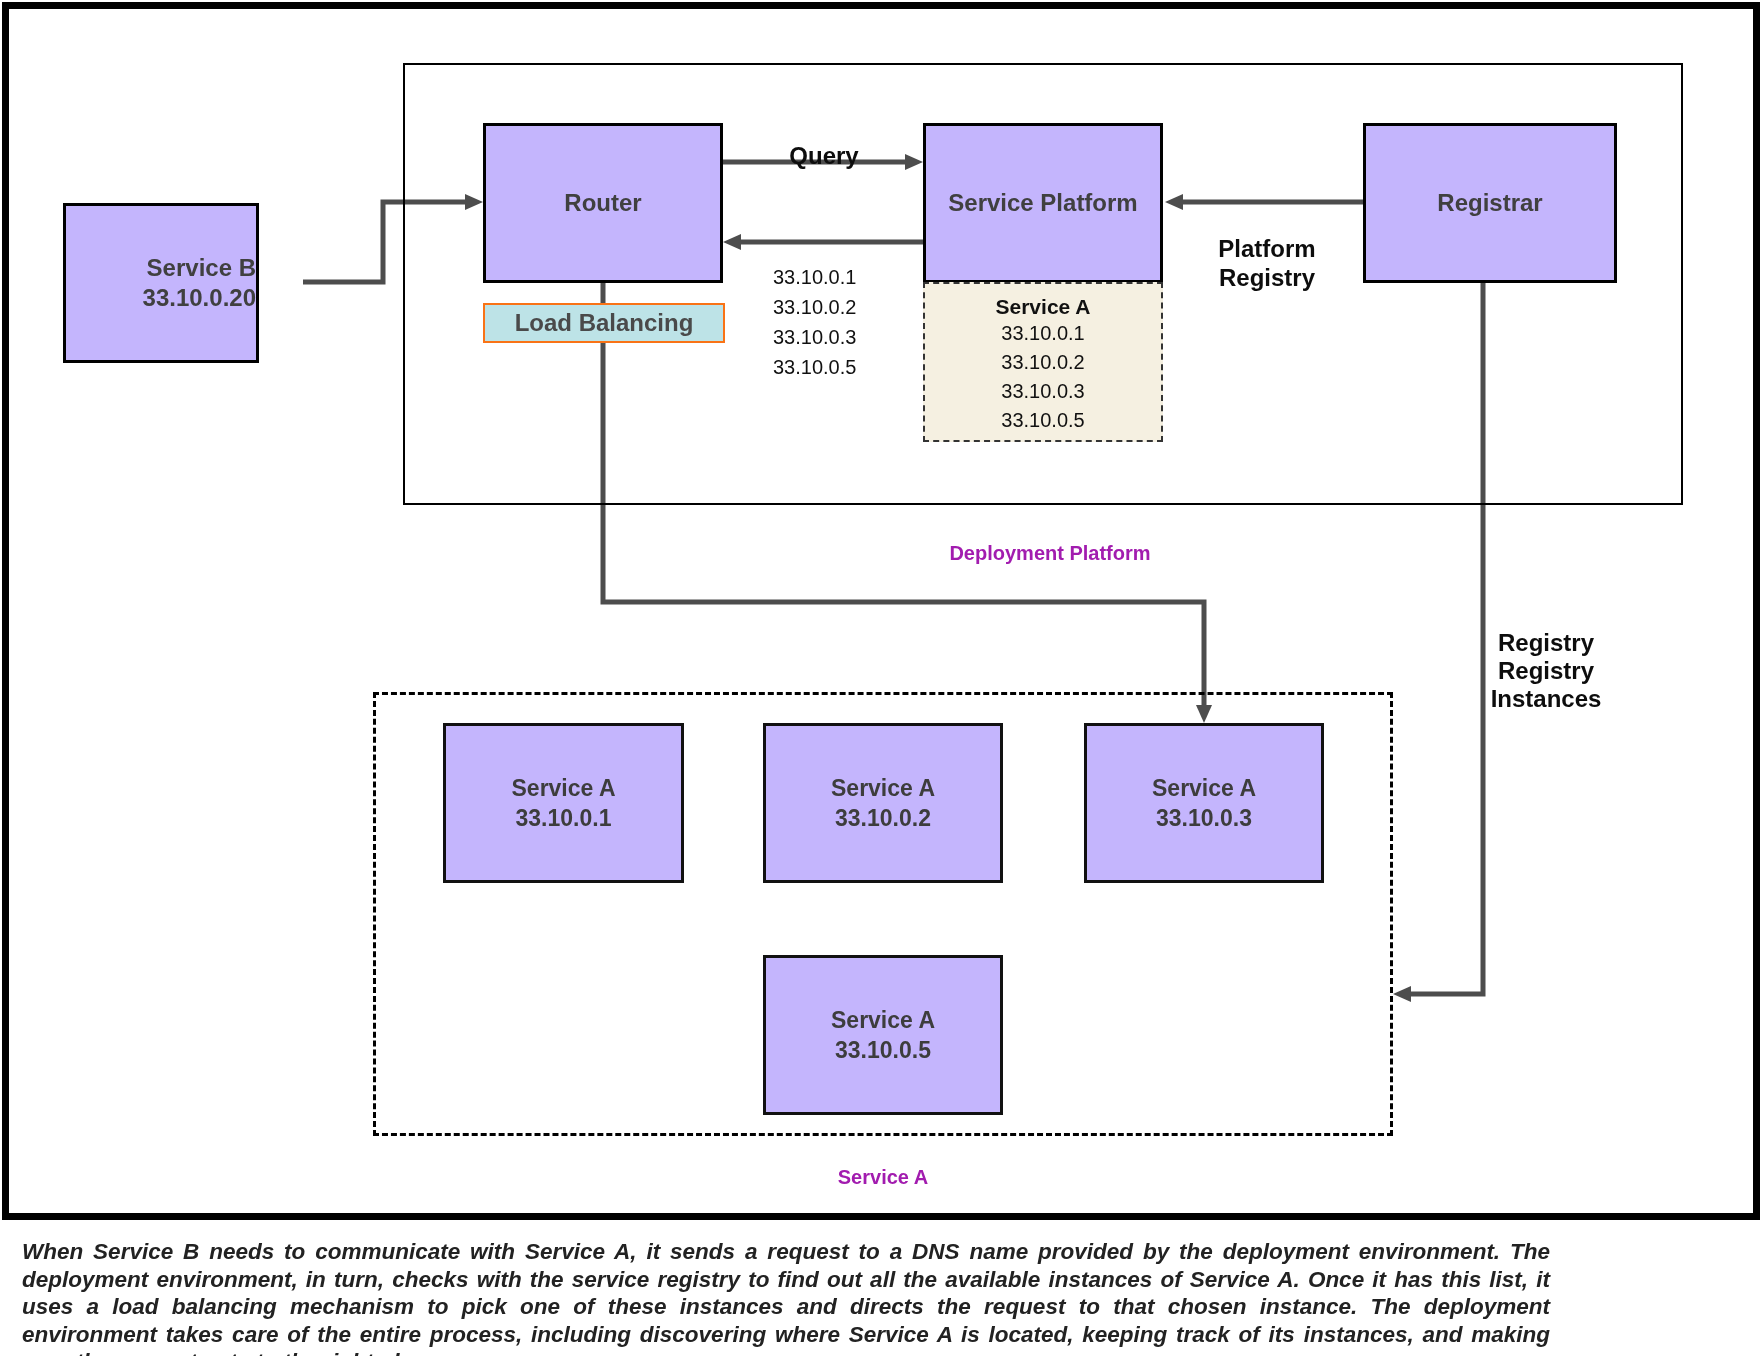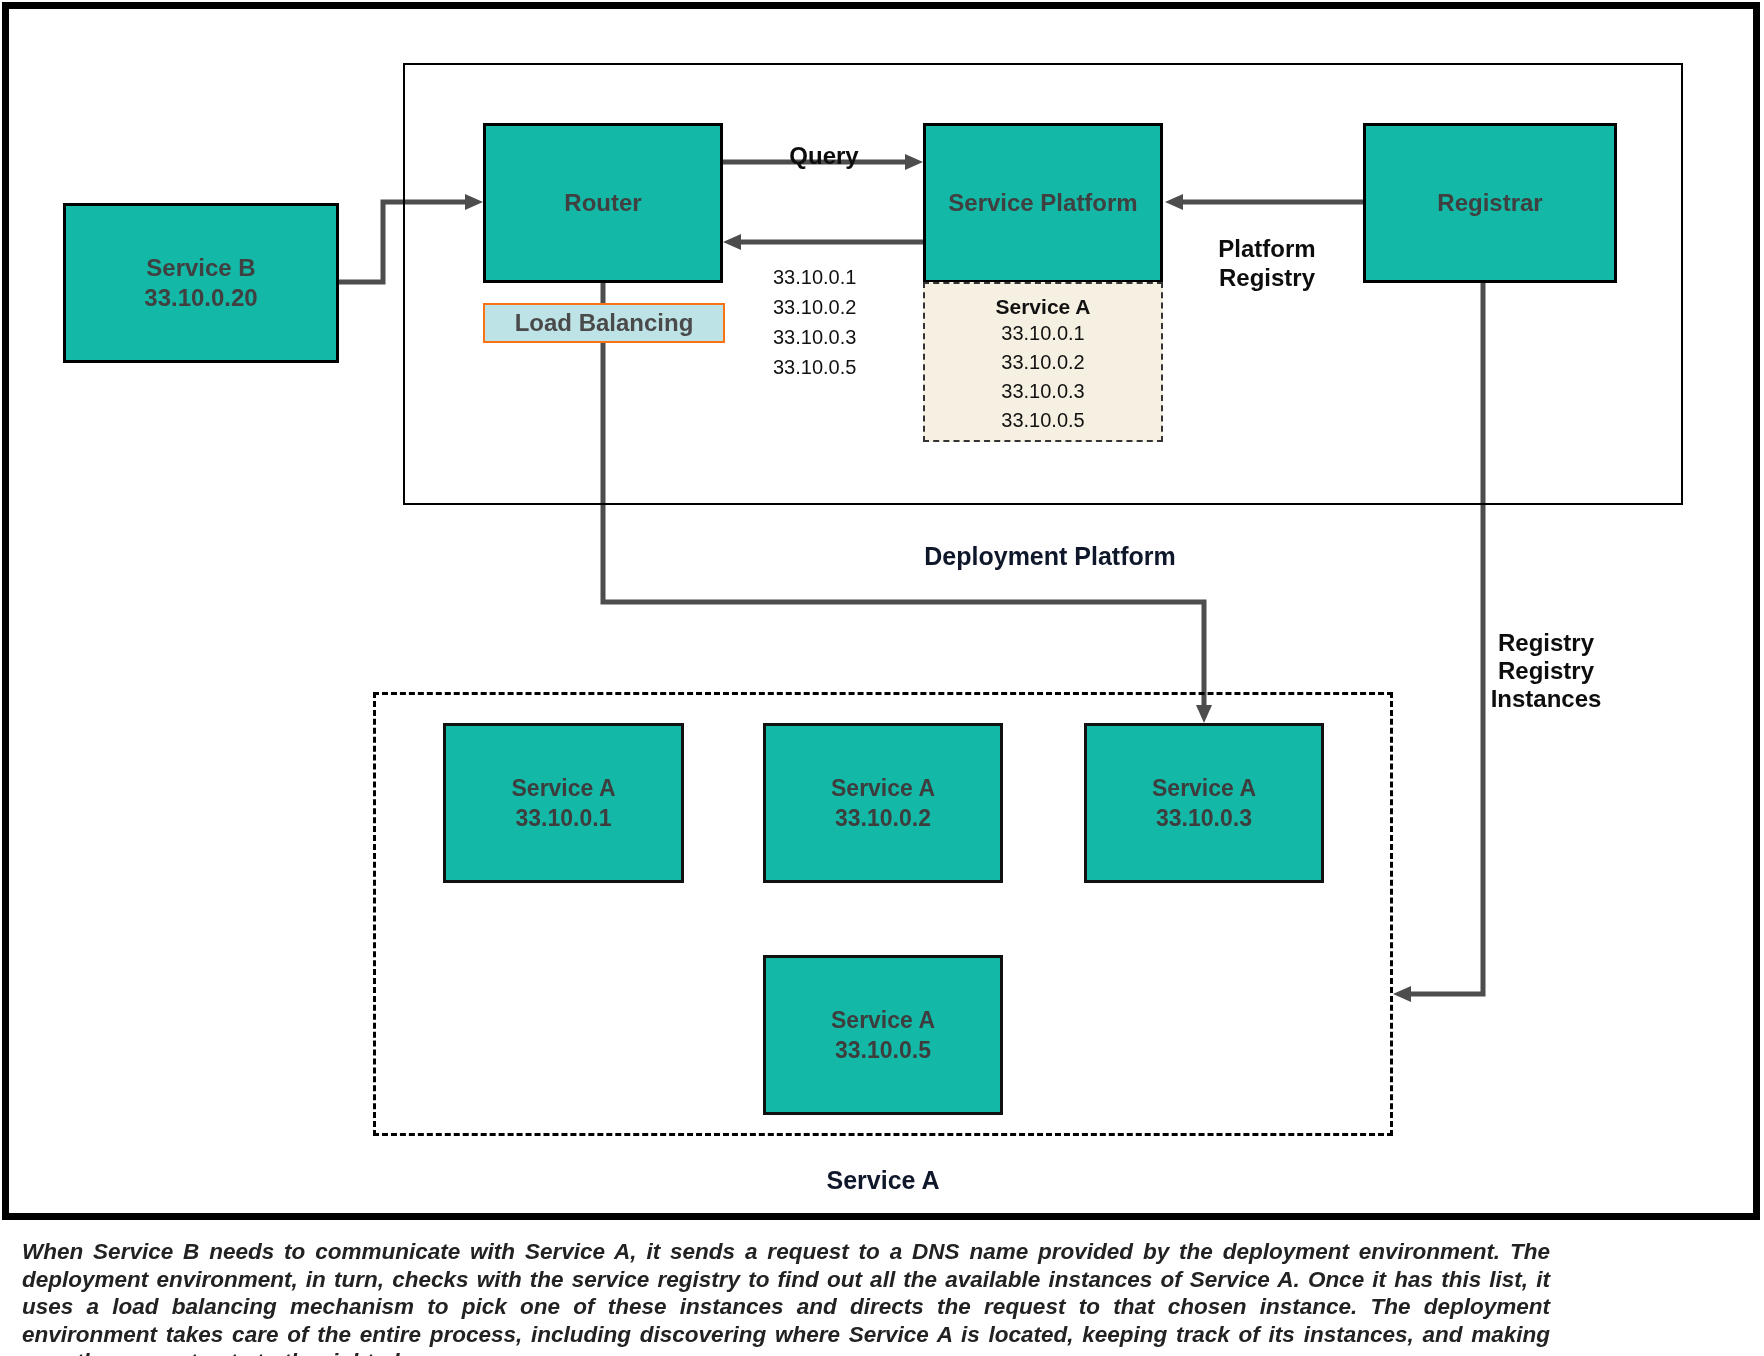--- a/index.html
+++ b/index.html
@@ -4,43 +4,43 @@
 <style>
   html,body{margin:0;padding:0;background:#ffffff;}
   body{width:1764px;height:1356px;position:relative;font-family:"Liberation Sans",sans-serif;overflow:hidden;}
   .abs{position:absolute;box-sizing:border-box;}
   
   .frame{left:2px;top:2px;width:1758px;height:1218px;border:7px solid #000;z-index:2;}
   
   .platform{left:403px;top:63px;width:1280px;height:442px;border:2px solid #000;z-index:2;}
   .group-dashed{left:373px;top:692px;width:1020px;height:444px;border:3px dashed #000;z-index:2;}
   
-  .node{border:3px solid #000;background:#14b8a6;display:flex;flex-direction:column;align-items:center;justify-content:center;z-index:3;
+  .node{border:3px solid #000;background:#c4b5fd;display:flex;flex-direction:column;align-items:center;justify-content:center;z-index:3;
         font-weight:bold;color:#404040;font-size:24px;line-height:30px;text-align:center;}
-  .svc-b{left:63px;top:203px;width:276px;height:160px;}
+  .svc-b{left:63px;top:203px;width:196px;height:160px;align-items:flex-end;}
   .router{left:483px;top:123px;width:240px;height:160px;}
   .registry{left:923px;top:123px;width:240px;height:160px;}
   .registrar{left:1363px;top:123px;width:254px;height:160px;}
   .inst{border-color:#111;color:#3d3d3d;font-size:23px;}
   .inst1{left:443px;top:723px;width:241px;height:160px;}
   .inst2{left:763px;top:723px;width:240px;height:160px;}
   .inst3{left:1084px;top:723px;width:240px;height:160px;}
   .inst4{left:763px;top:955px;width:240px;height:160px;}
   
   .lb{left:483px;top:303px;width:242px;height:40px;background:#bde3e7;border:2px solid #f97316;
       display:flex;align-items:center;justify-content:center;font-weight:bold;font-size:24px;color:#4a4a4a;z-index:3;}
   
   .reg-entry{left:923px;top:282px;width:240px;height:160px;background:#f5f0e1;border:2px dashed #333;
              text-align:center;z-index:3;color:#111;}
   .reg-entry .title{font-weight:bold;font-size:21px;margin-top:11px;}
   .reg-entry .ip{font-size:20px;line-height:29px;}
   
   .lbl{z-index:4;font-weight:bold;text-align:center;margin-top:17px;}
   .lbl-black{color:#0d0d0d;font-size:24px;line-height:29px;}
-  .lbl-gray{color:#0f172a;font-size:25px;}
+  .lbl-gray{color:#a21caf;font-size:20px;}
   .query{left:744px;top:124px;width:160px;}
   .updates{left:1187px;top:217px;width:160px;}
   .monitors{left:1466px;top:612px;width:160px;line-height:28px;}
   .platform-label{left:850px;top:525px;width:400px;}
   .group-label{left:683px;top:1149px;width:400px;}
   
   .ip-list{left:773px;top:262px;width:160px;z-index:4;font-size:20px;line-height:30px;color:#111;}
   
   .caption{left:22px;top:1238px;width:1528px;font-size:22.5px;line-height:27.5px;font-weight:bold;font-style:italic;
            color:#222;text-align:justify;text-align-last:left;z-index:2;}

